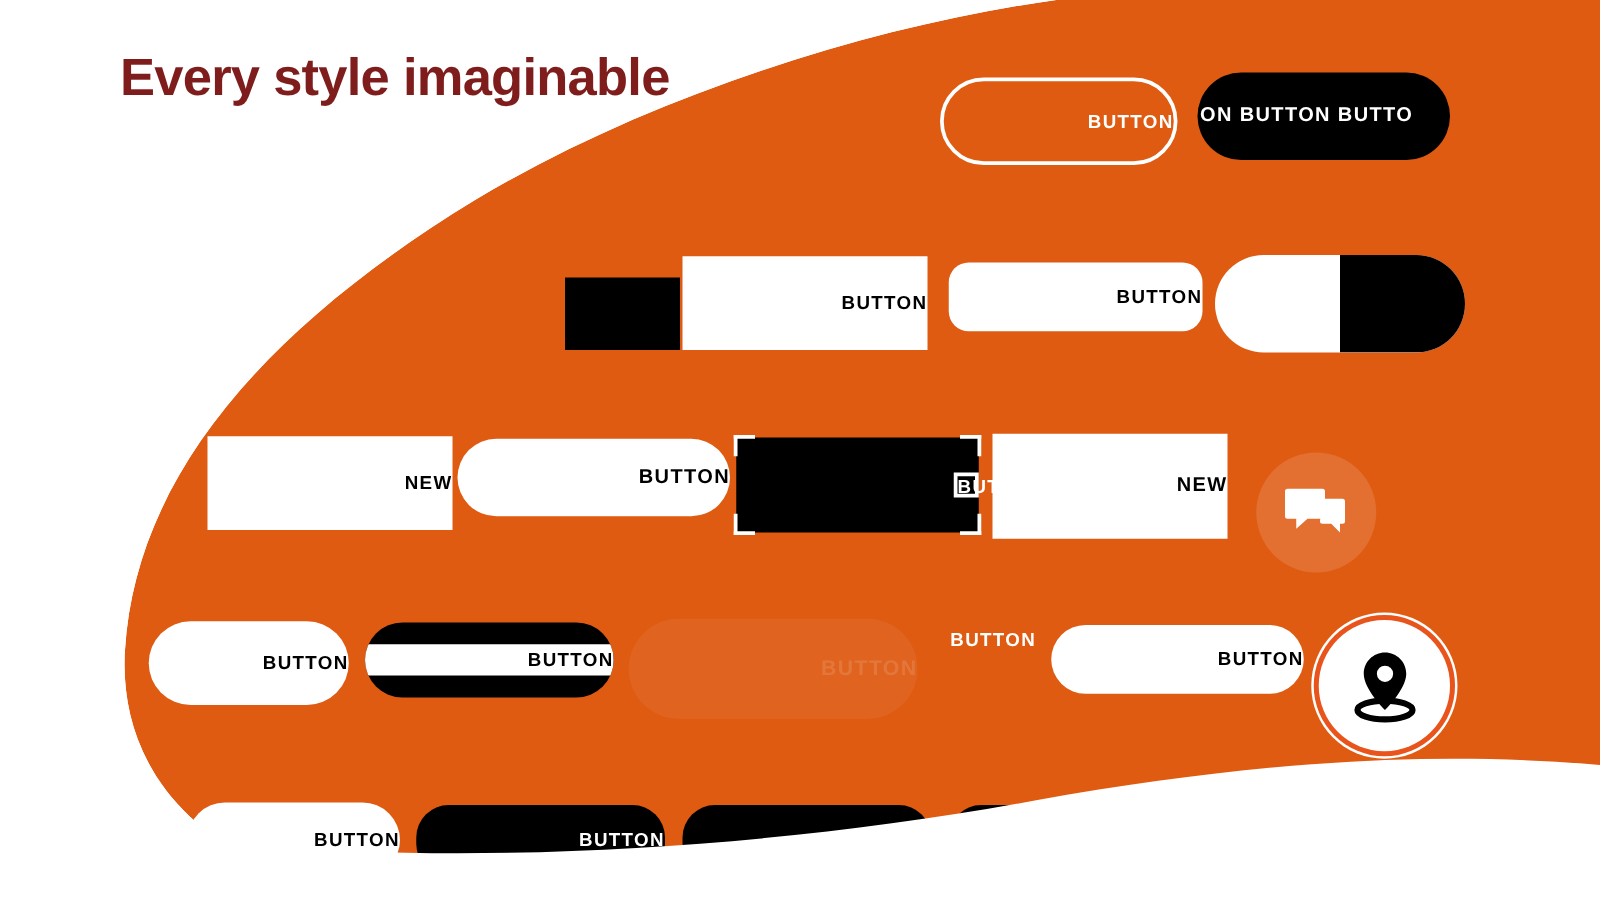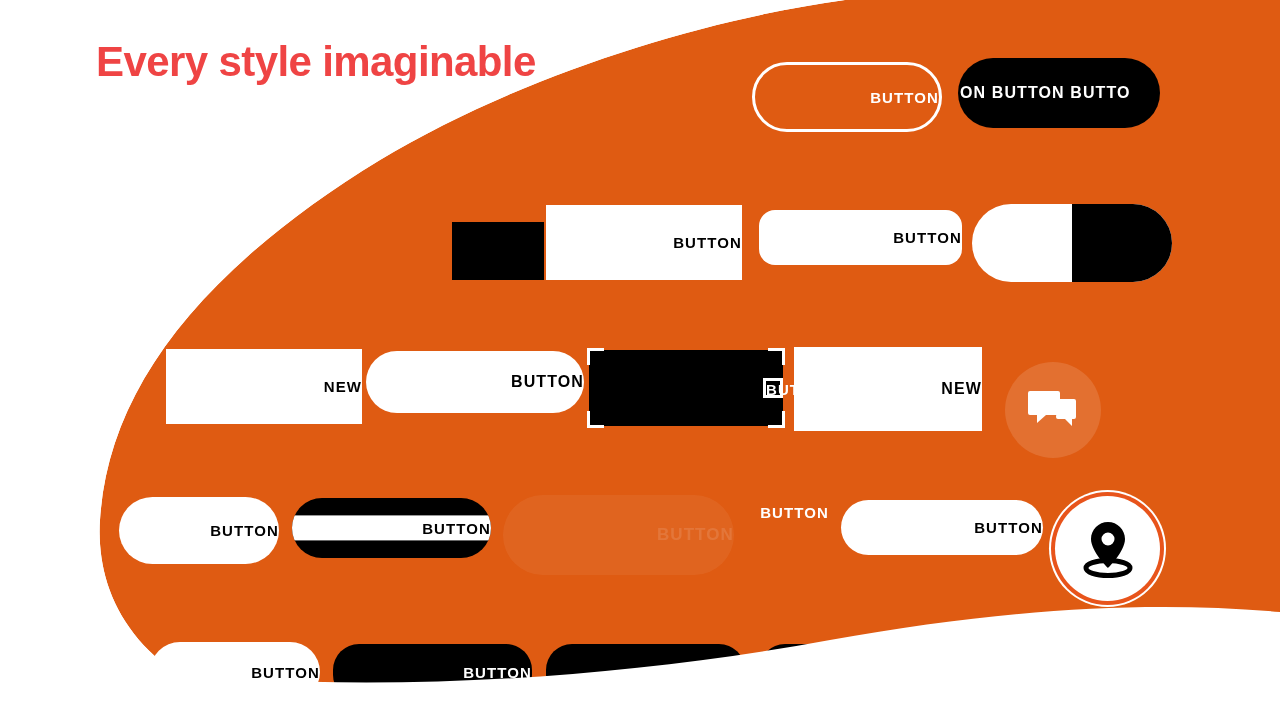--- a/index.html
+++ b/index.html
@@ -26,21 +26,21 @@
     position:absolute;inset:0;z-index:1;
     pointer-events:none;
   }
 
   
   #buttons-layer{position:absolute;inset:0;z-index:2;}
 
   
   #page-title{
     position:absolute;left:96px;top:38px;z-index:6;
-    font-size:42px;font-weight:bold;color:#ef4444;
+    font-size:42px;font-weight:bold;color:#7f1d1d;
     letter-spacing:-0.6px;white-space:nowrap;
   }
 
   
   .btn{
     position:absolute;display:flex;align-items:center;justify-content:flex-end;
     font-weight:bold;letter-spacing:1.1px;white-space:nowrap;
     box-sizing:border-box;
   }
 

